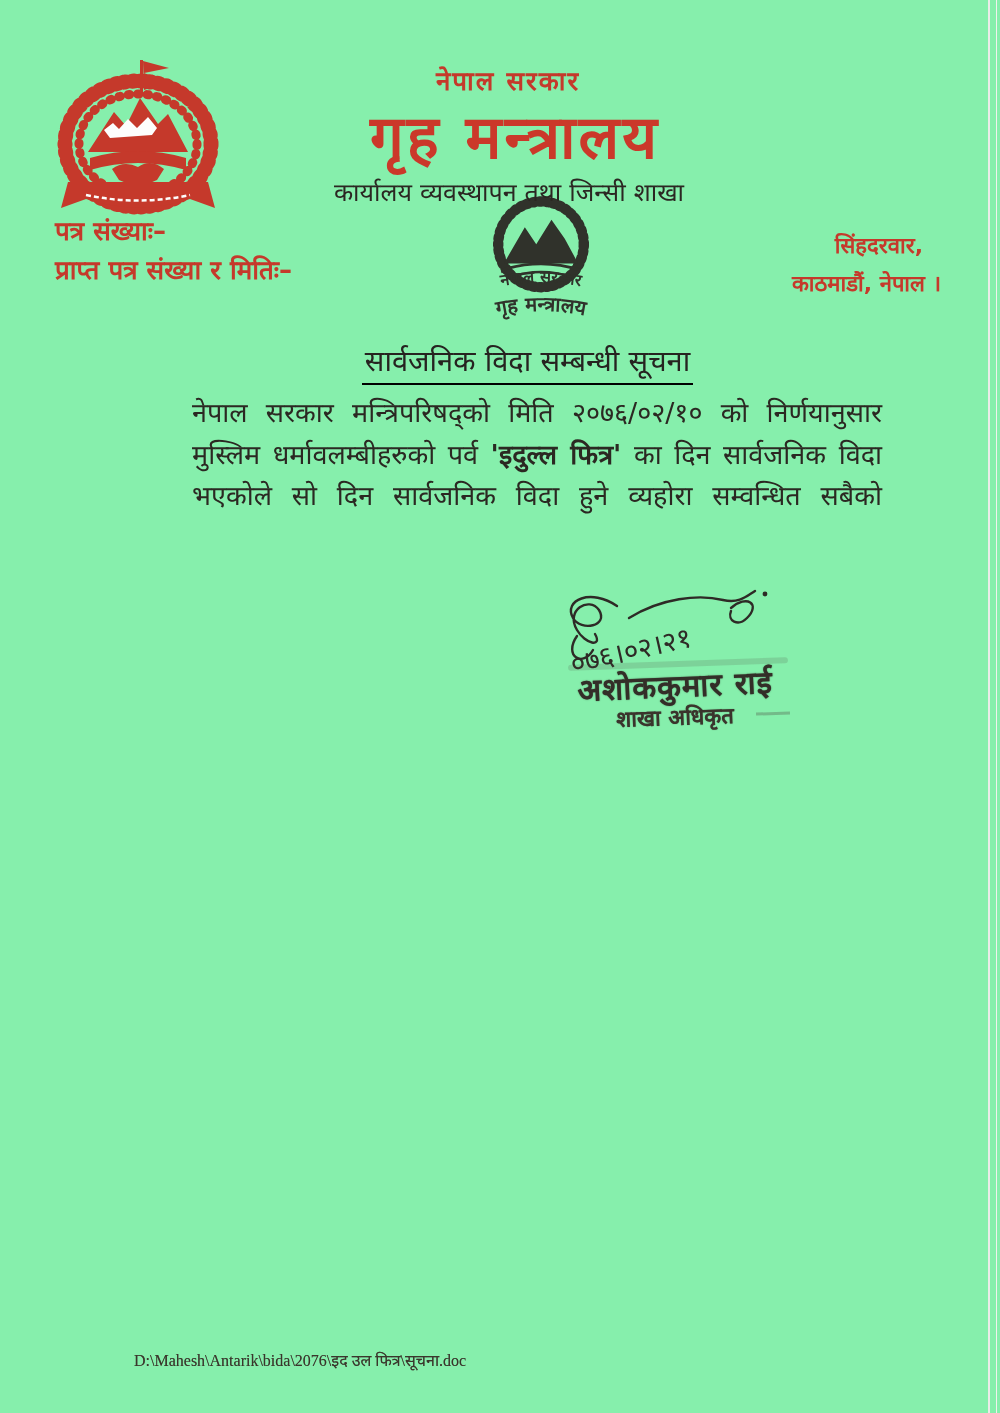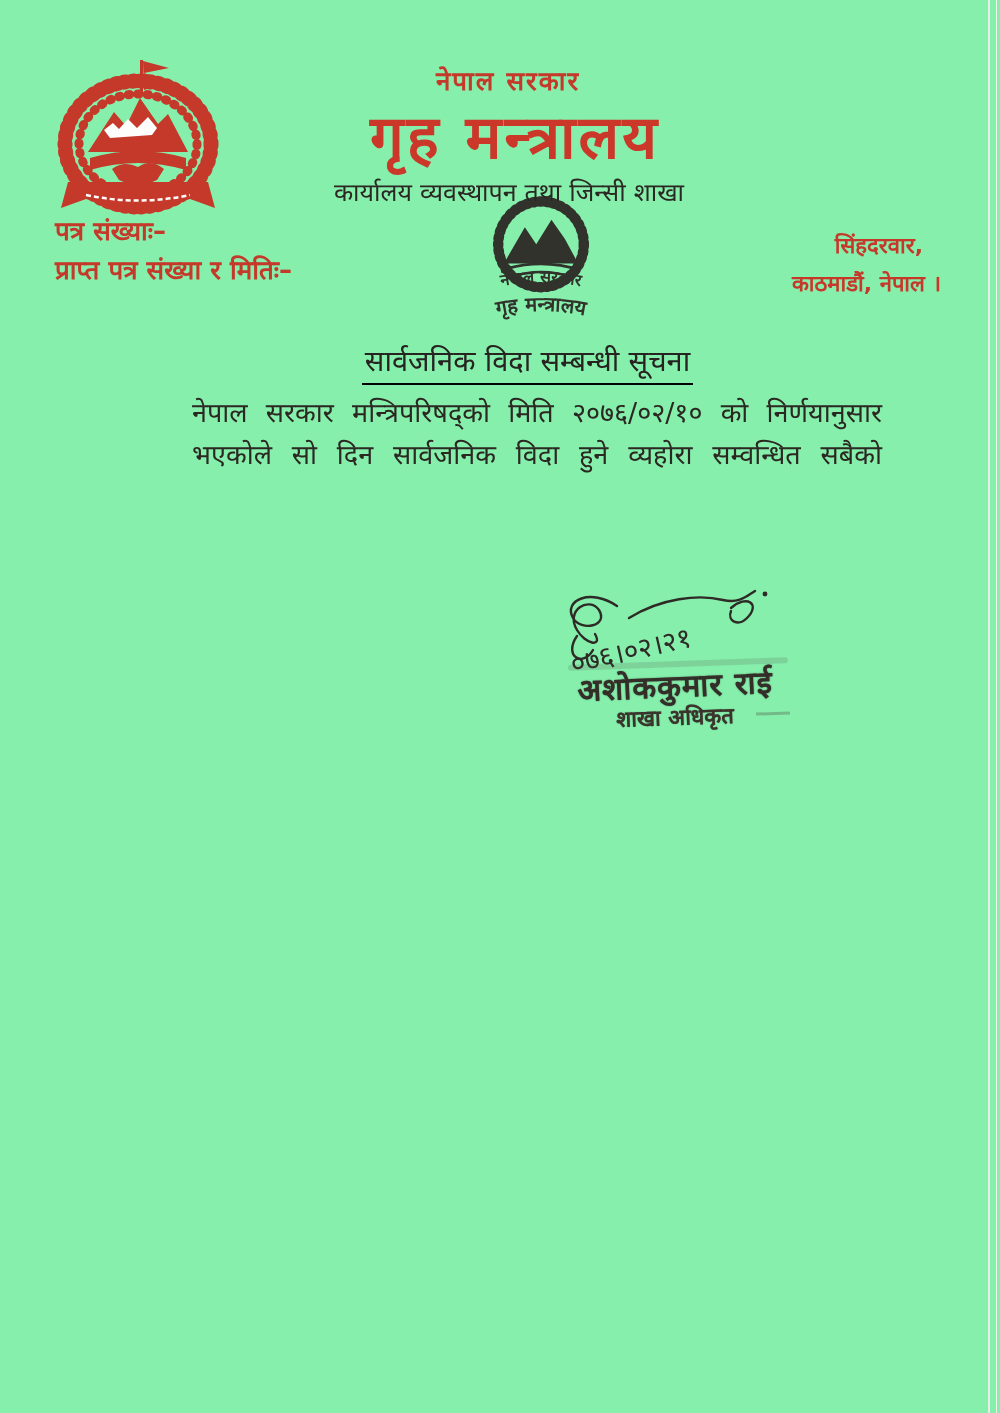--- a/index.html
+++ b/index.html
@@ -110,34 +110,36 @@
 
   <div class="addr addr1">सिंहदरवार,</div>
   <div class="addr addr2">काठमाडौं, नेपाल ।</div>
 
   <div class="subject-wrap">
     <span class="subject">सार्वजनिक विदा सम्बन्धी सूचना</span>
   </div>
 
   <div class="body-block">
     <div class="body-line">नेपाल सरकार मन्त्रिपरिषद्को मिति २०७६/०२/१० को निर्णयानुसार</div>
+    <div class="body-line wrap"><span>मुस्लिम धर्मावलम्बीहरुको पर्व </span><span class="bold-seg">'इदुल्ल फित्र'</span><span> का दिन सार्वजनिक विदा</span></div>
     <div class="body-line">भएकोले सो दिन सार्वजनिक विदा हुने व्यहोरा सम्वन्धित सबैको</div>
   </div>
 
   <svg class="sig-svg" viewBox="0 0 258 102" aria-hidden="true">
     <g fill="none" stroke="#2e2a26" stroke-width="2.4" stroke-linecap="round">
       <path d="M84,22 C58,4 30,16 40,34 C48,48 76,42 66,26 C56,12 32,26 44,46 C52,60 70,64 62,50"></path>
       <path d="M44,52 C30,72 50,84 60,66"></path>
       <path d="M96,34 C128,14 166,10 190,16 C206,20 214,12 222,7"></path>
       <path d="M198,24 C214,10 228,20 214,34 C205,43 194,37 198,27"></path>
     </g>
     <circle cx="232" cy="10" r="2.4" fill="#2e2a26"></circle>
     <text transform="translate(40,90) rotate(-13)" font-size="28" fill="#2e2a26" font-family="DejaVu Sans, sans-serif">०७६।०२।२१</text>
   </svg>
   <div class="stamp-smudge"></div>
   <div class="sig-name">अशोककुमार राई</div>
   <div class="sig-title">शाखा अधिकृत</div>
   <div class="title-dash"></div>
 
+  <div class="footer-path">D:\Mahesh\Antarik\bida\2076\इद उल फित्र\सूचना.doc</div>
 
   <div class="scan-edge"></div>
   <div class="scan-edge2"></div>
 </div>
 
 </body></html>

